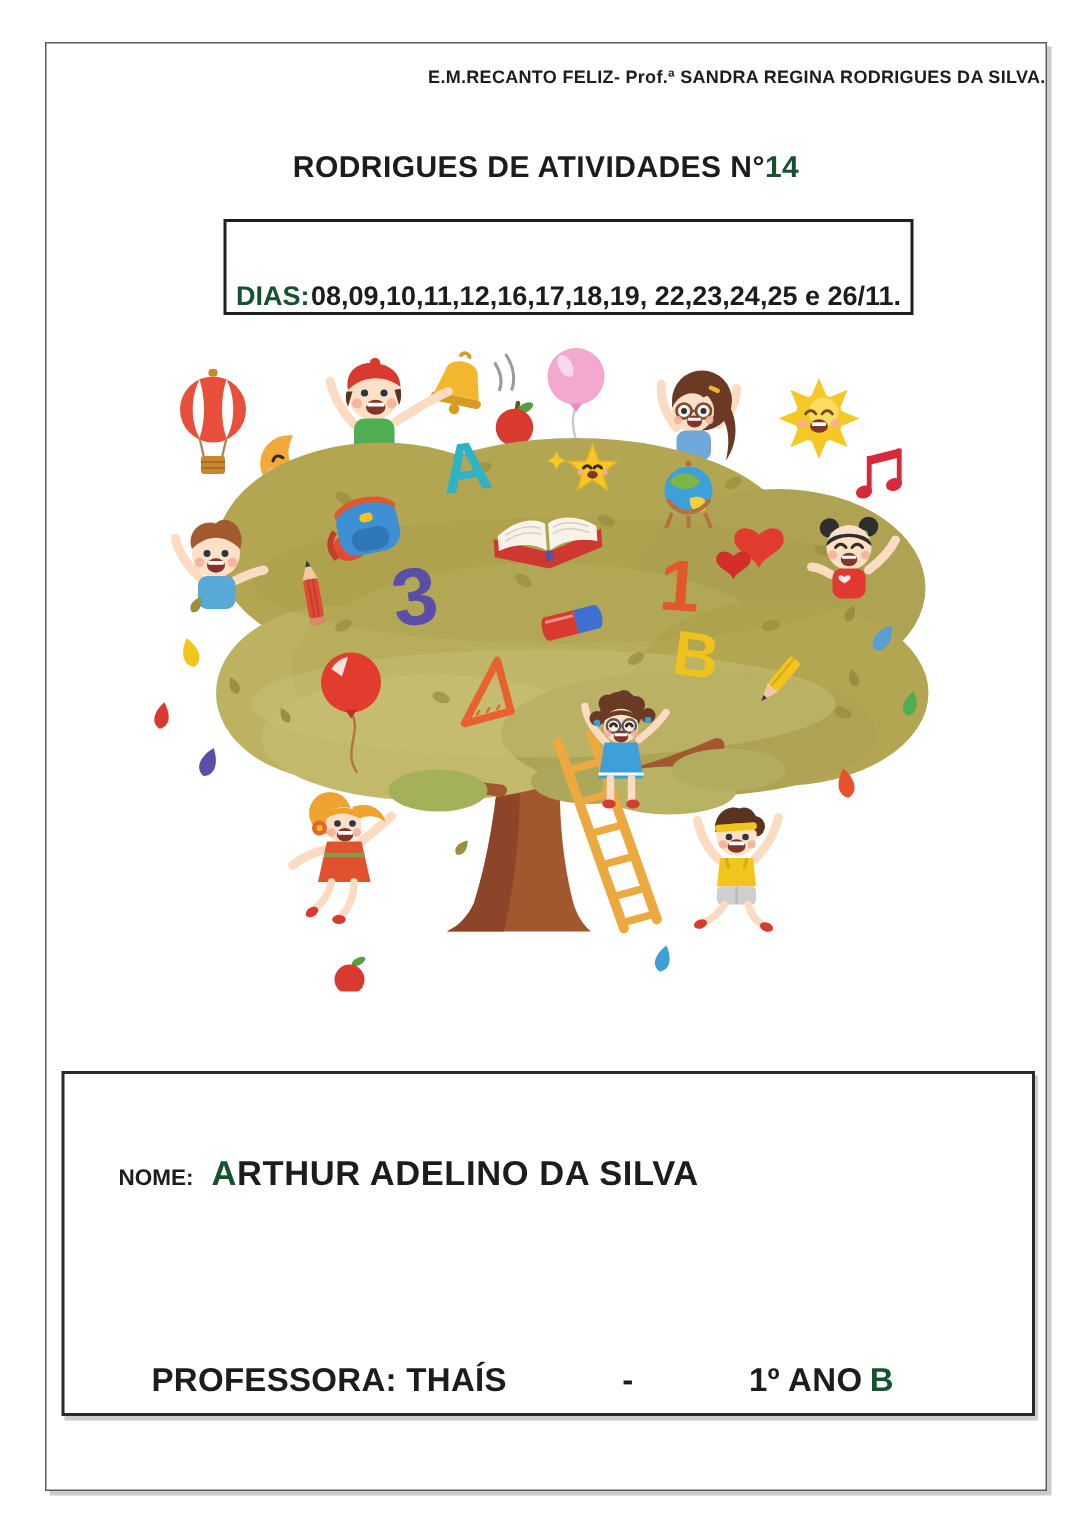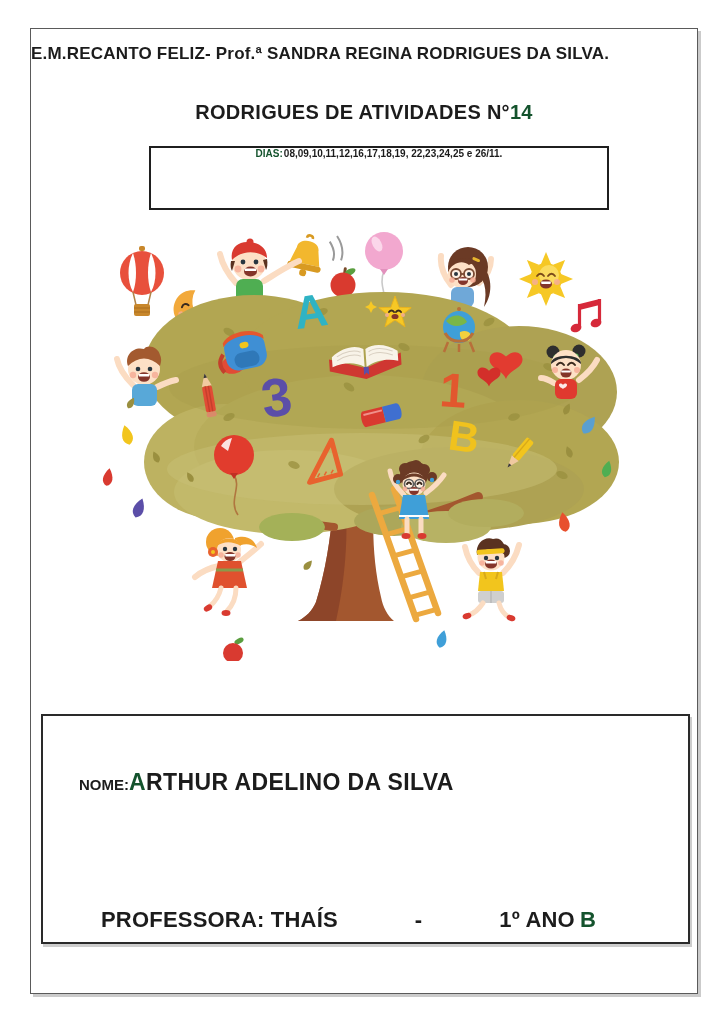--- a/index.html
+++ b/index.html
@@ -11,42 +11,42 @@
     overflow:hidden;
   }
   .page {
     position:absolute; left:30px; top:28px; width:666px; height:964px;
     background:#fff; border:1px solid #5a5a5a;
     box-shadow:3px 3px 0 rgba(140,140,140,.45);
   }
   .red { color:#14532d; }
   .header-line {
     position:absolute; top:15px; left:0; width:100%;
-    text-align:left; font-size:17px; font-weight:bold; letter-spacing:.2px;
+    text-align:right; font-size:12px; font-weight:bold; letter-spacing:.2px;
   }
   .title-line {
     position:absolute; top:72px; left:0; width:100%;
     text-align:center; font-size:20px; font-weight:bold; letter-spacing:.3px;
   }
   .dias-box {
     position:absolute; left:118px; top:117px; width:456px; height:60px;
     border:2px solid #1f1f1f; background:#fff;
-    display:flex; align-items:flex-start; justify-content:center;
-    font-size:10px; font-weight:bold;
+    display:flex; align-items:flex-end; justify-content:center;
+    font-size:18px; font-weight:bold;
   }
   .dias-box .dias-label { margin-right:1px; }
   .illustration { position:absolute; left:63px; top:198px; width:540px; height:434px; }
   .nome-box {
     position:absolute; left:10px; top:685px; width:645px; height:226px;
     border:2px solid #2a2a2a; background:#fff;
     box-shadow:2px 3px 0 rgba(130,130,130,.4);
   }
   .nome-line { position:absolute; left:16px; top:53px; white-space:nowrap; }
   .nome-label { font-size:15px; font-weight:bold;margin-left:20px; }
-  .nome-value { font-size:23px; font-weight:bold; letter-spacing:.4px; }
+  .nome-value { font-size:23px; font-weight:bold; margin-left:12px; letter-spacing:.4px; }
   .prof-line {
     position:absolute; left:58px; right:92px; top:191px;
     display:flex; justify-content:space-between; align-items:baseline;
     font-size:22px; font-weight:bold; letter-spacing:.2px;
   }
   .turma .red { margin-left:5px; }
   
   .limb { stroke:#fbdcc2; stroke-width:6; stroke-linecap:round; fill:none; }
   .limb-thin { stroke:#fbdcc2; stroke-width:5; stroke-linecap:round; fill:none; }
   .skin { fill:#fde0c6; }

